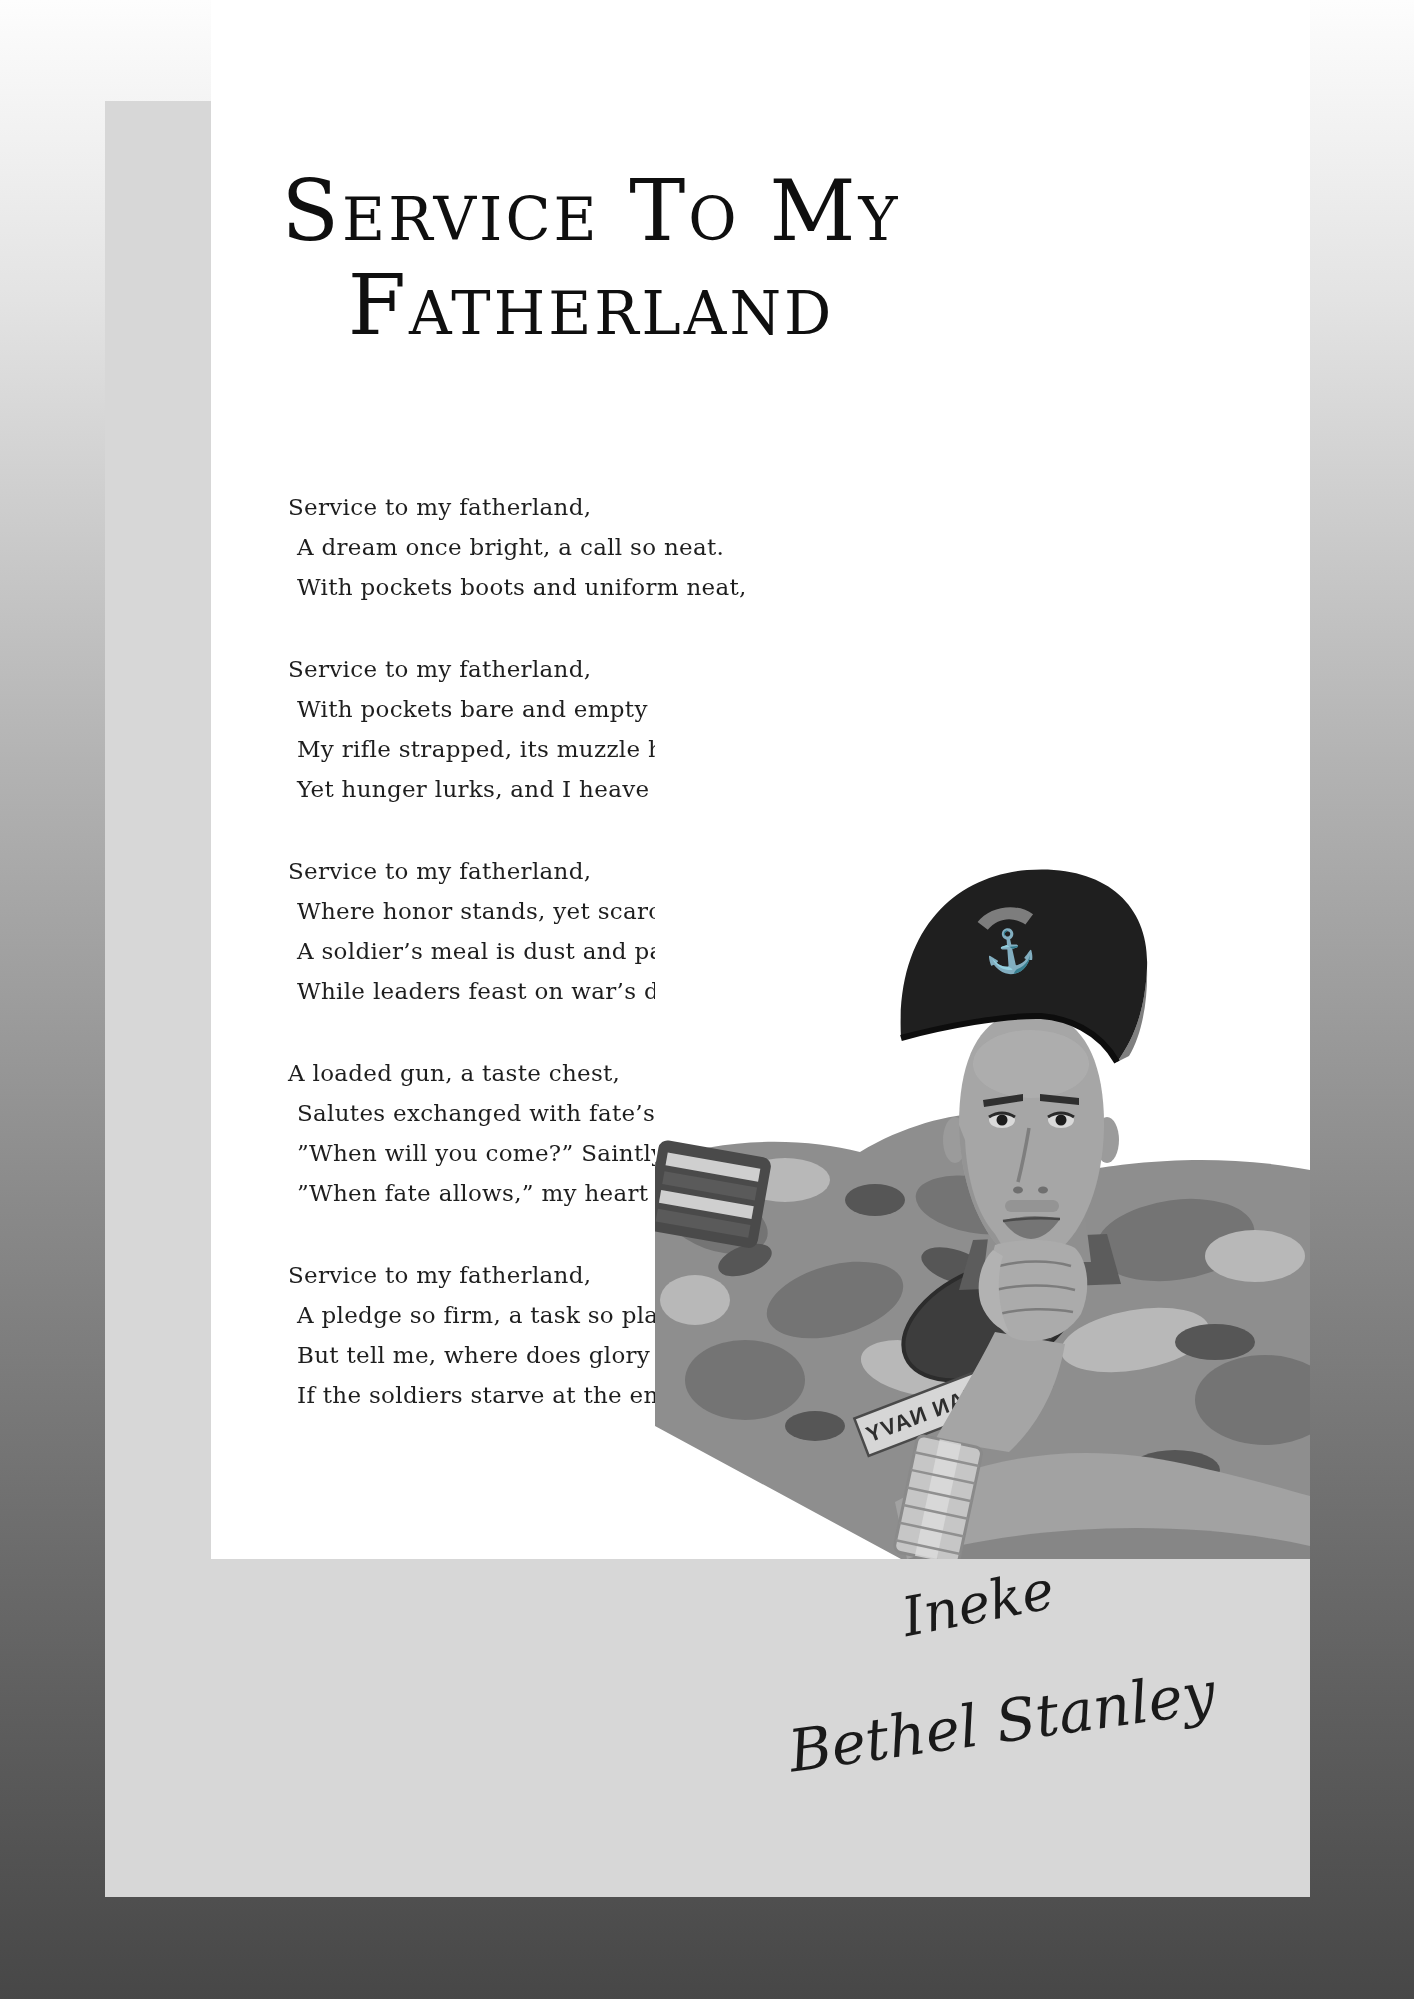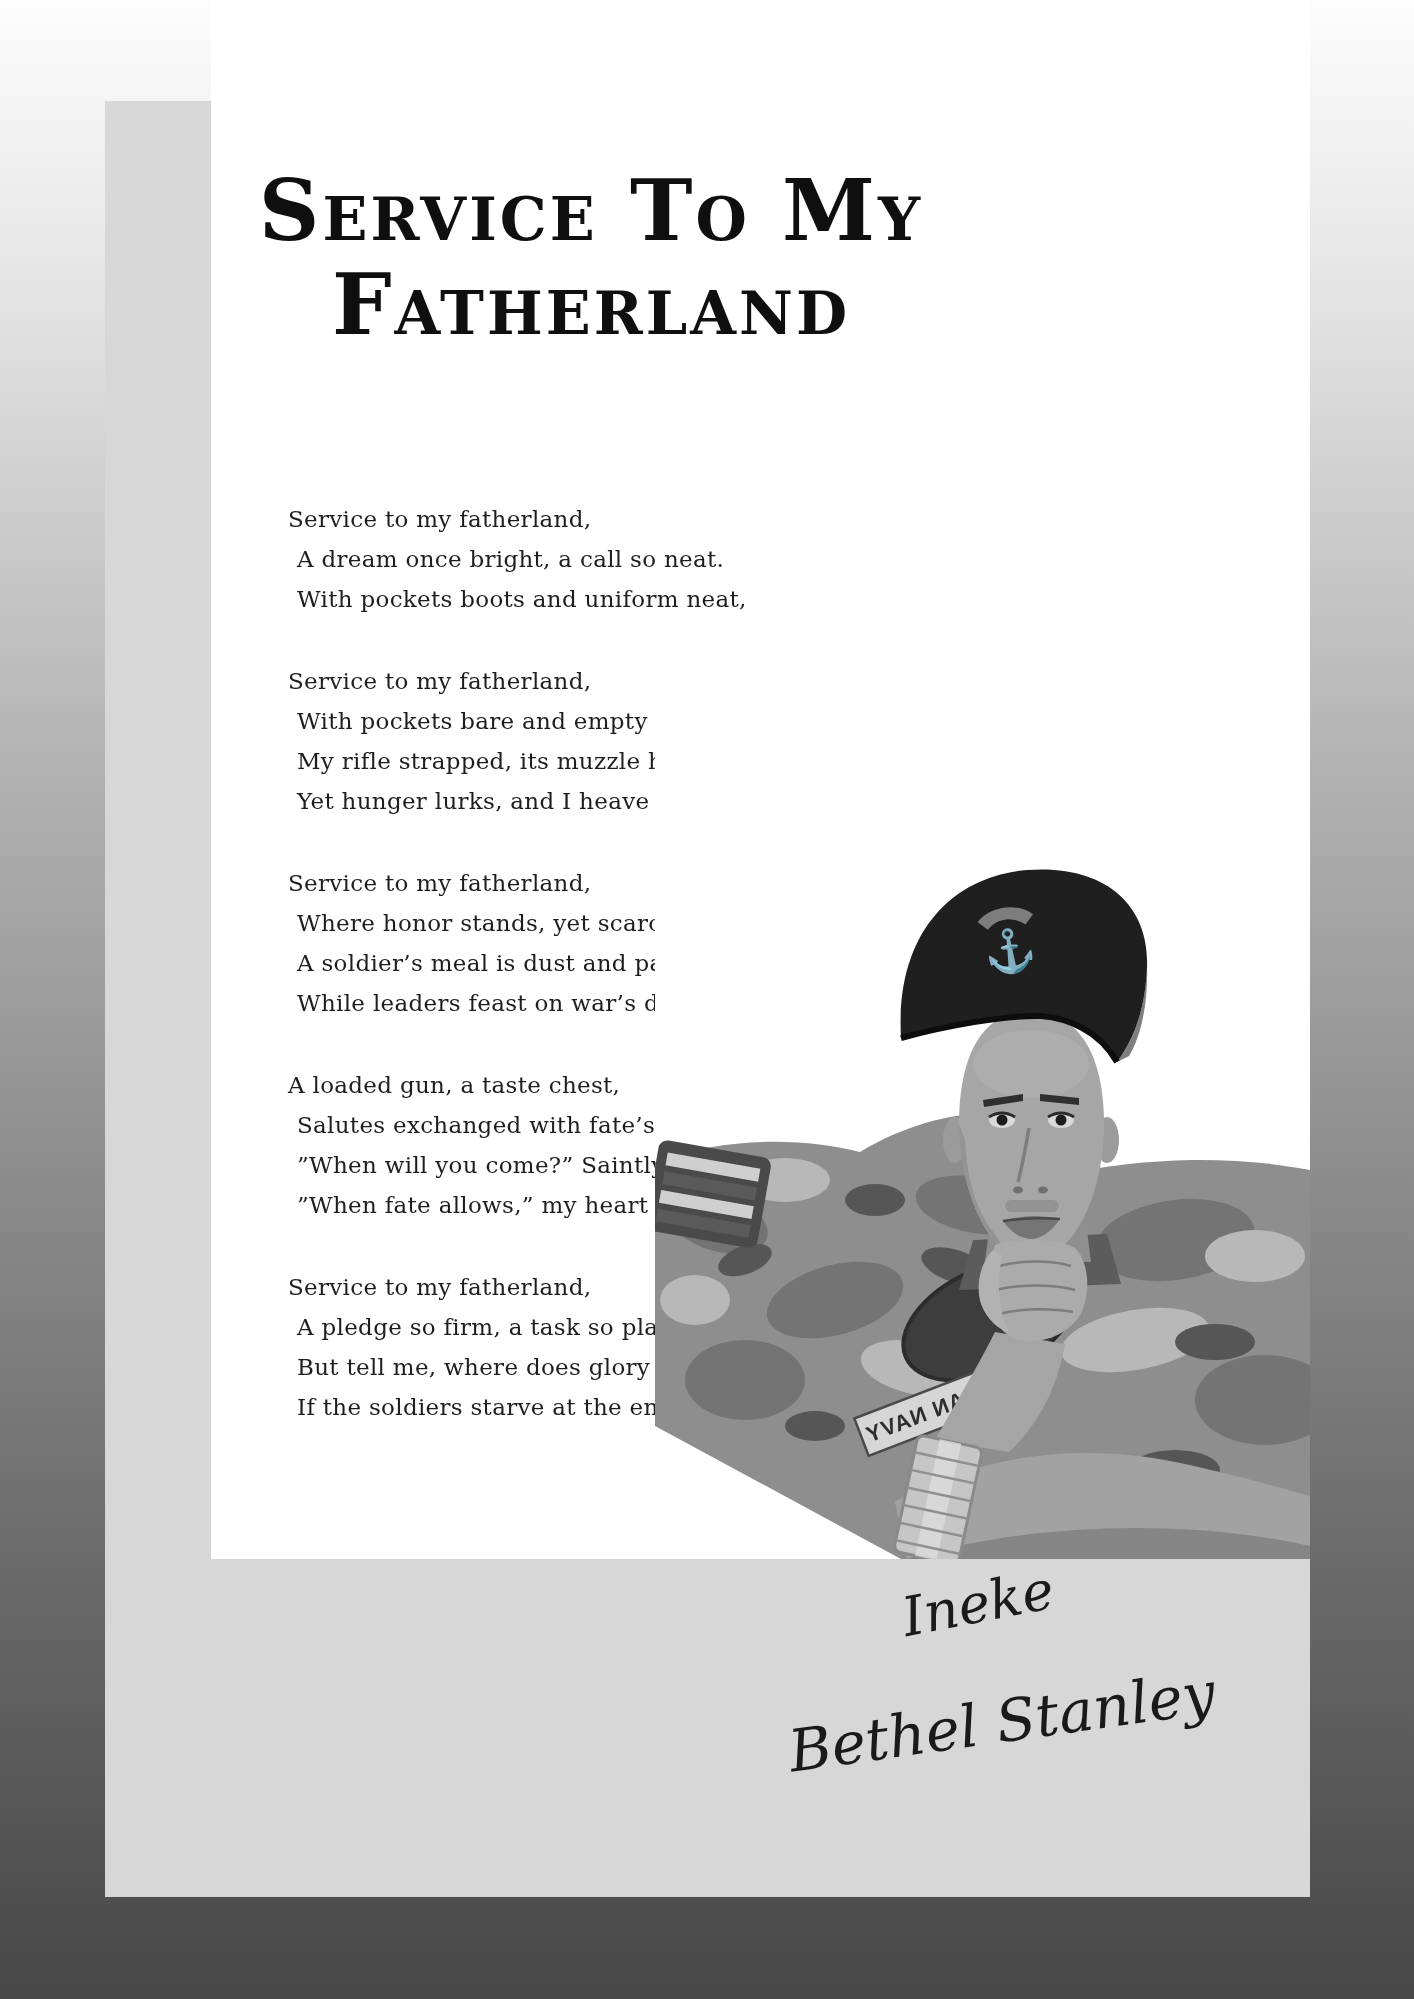--- a/index.html
+++ b/index.html
@@ -4,23 +4,23 @@
 <style>
   html,body{margin:0;padding:0;background:#888;}
   .canvas{
     position:relative;width:1414px;height:1999px;overflow:hidden;
     background:linear-gradient(180deg,#fdfdfd 0%,#e3e3e3 15%,#b3b3b3 38%,#8a8a8a 60%,#5f5f5f 85%,#474747 100%);
     font-family:"DejaVu Serif", serif;
   }
   .backdrop{position:absolute;left:105px;top:101px;width:1205px;height:1796px;background:#d7d7d7;}
   .page{position:absolute;left:211px;top:0;width:1099px;height:1559px;background:#ffffff;}
   .title{position:absolute;left:0;top:164px;width:760px;text-align:center;
-    font-variant:small-caps;font-weight:bold;color:#0f0f0f;
+    font-variant:small-caps;font-weight:normal;color:#0f0f0f;
     font-size:84px;line-height:94px;letter-spacing:3px;}
-  .poem{position:absolute;left:77px;top:499px;color:#1e1e1e;}
+  .poem{position:absolute;left:77px;top:487px;color:#1e1e1e;}
   .stanza{margin-bottom:42px;}
   .pline{font-size:23px;line-height:40px;white-space:nowrap;letter-spacing:0.3px;}
   .pline + .pline{padding-left:9px;}
   .photo{position:absolute;left:444px;top:700px;width:655px;height:859px;overflow:hidden;}
   .sig{position:absolute;color:#1a1a1a;font-style:italic;text-align:center;white-space:nowrap;}
   .sig1{left:868px;top:1572px;width:220px;font-size:54px;transform:rotate(-11deg);}
   .sig2{left:772px;top:1688px;width:460px;font-size:58px;transform:rotate(-8deg);}
 </style>
 </head>
 <body>

